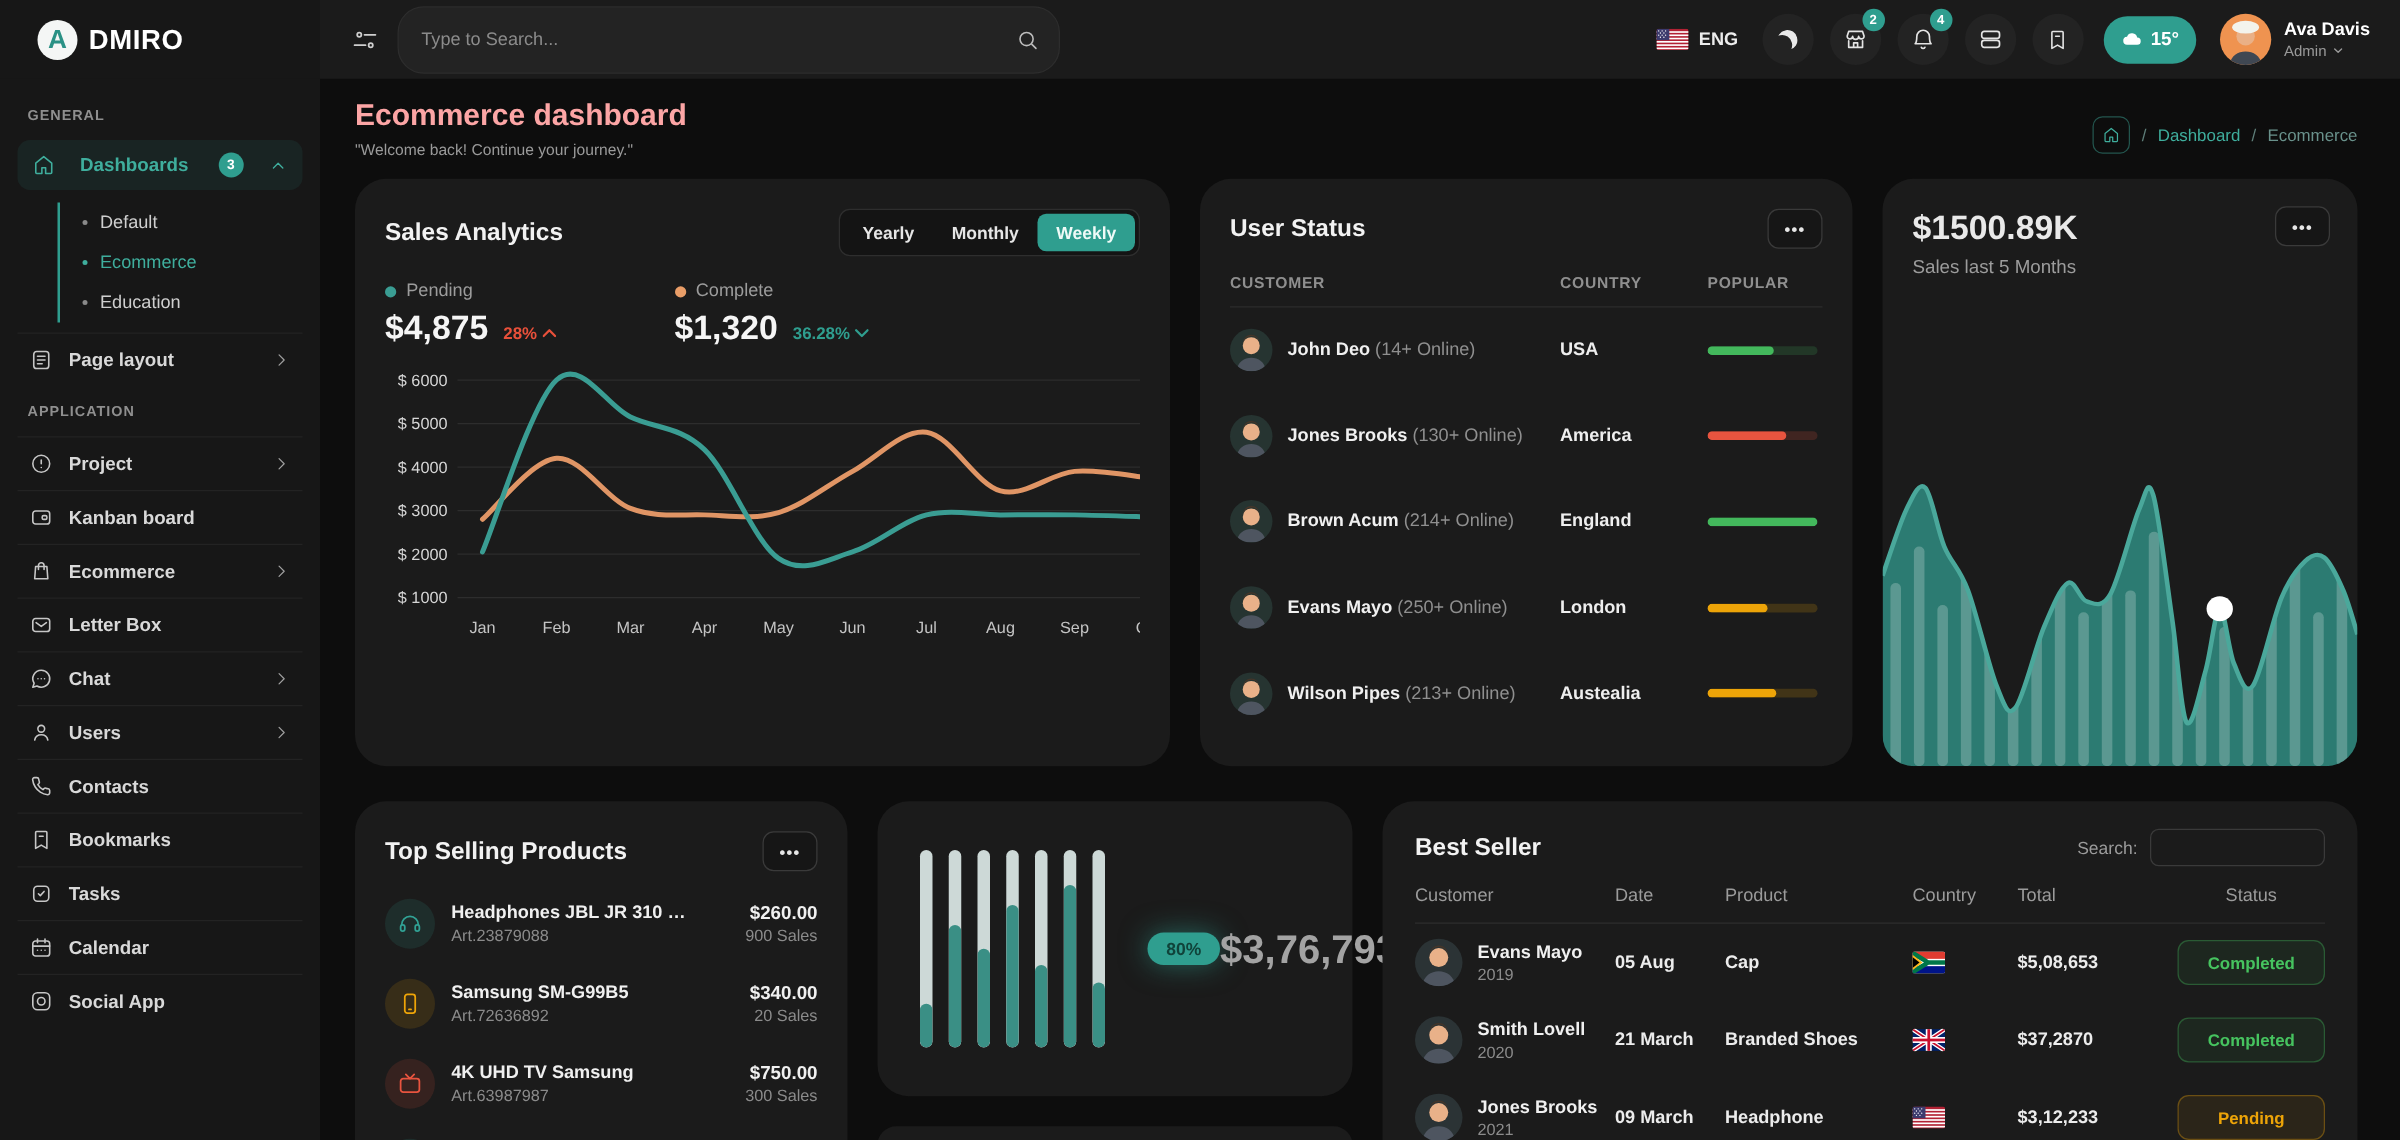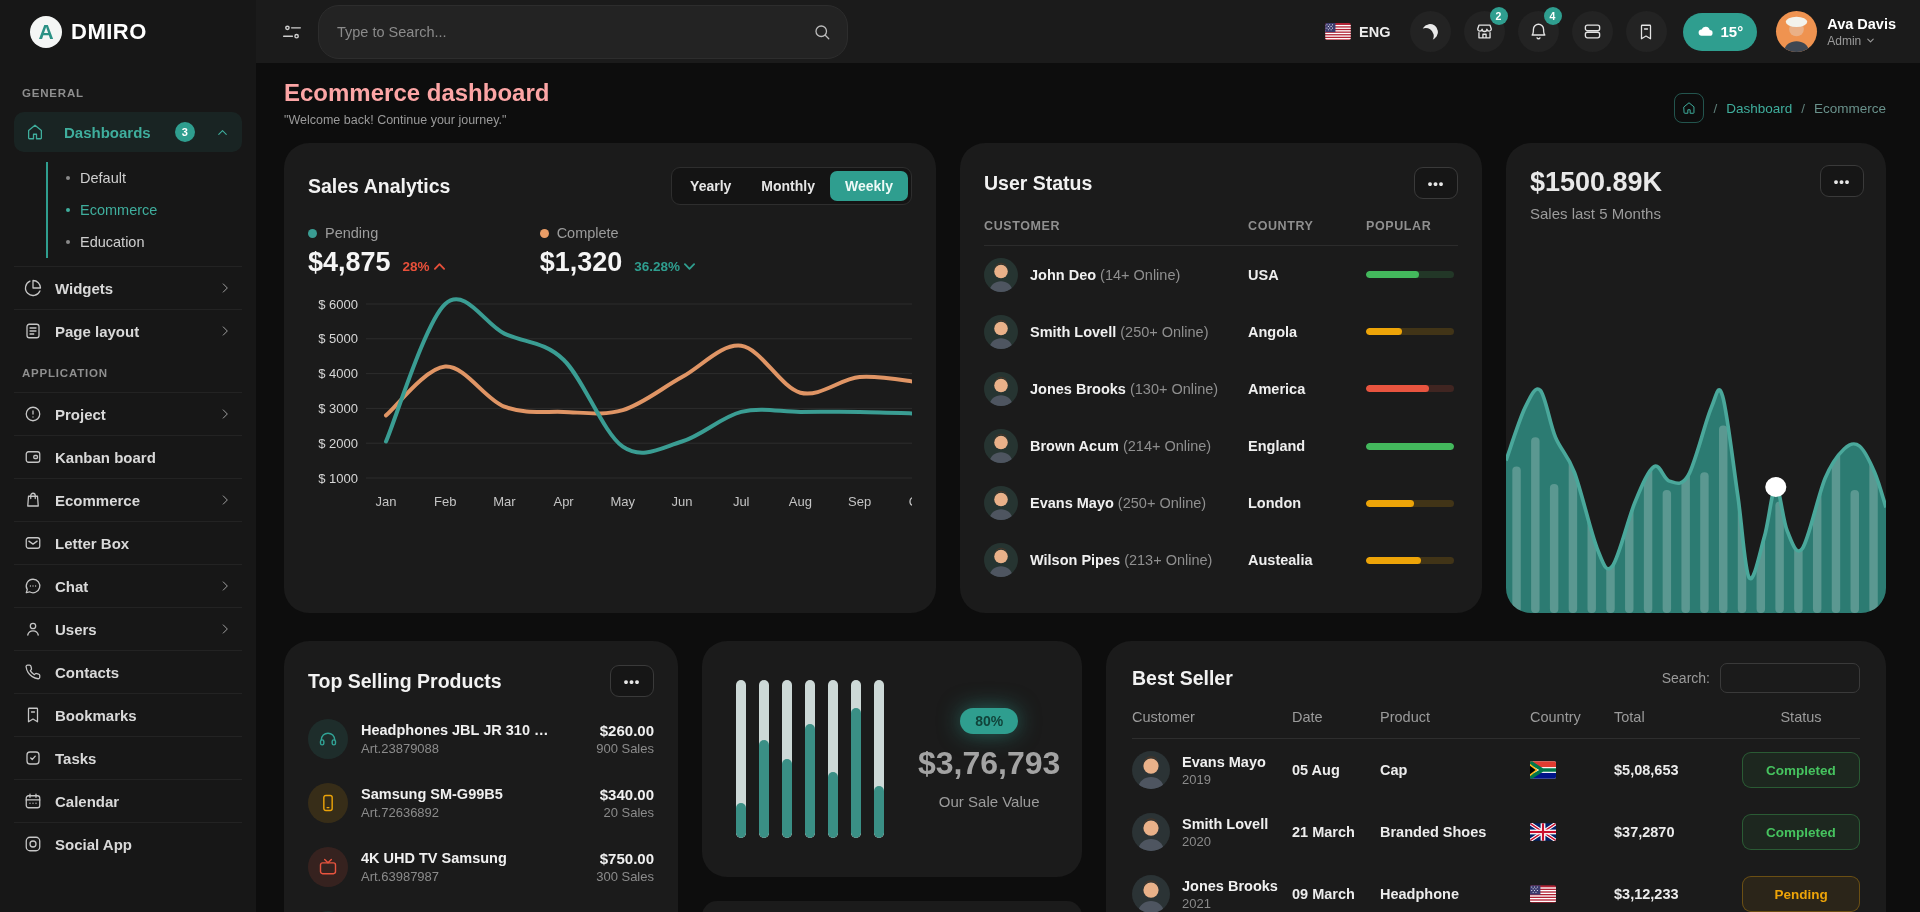--- a/index.html
+++ b/index.html
@@ -108,21 +108,21 @@
 .tsp-art{font-size:13px;color:#8b8b8b;margin-top:3px}
 .tsp-right{margin-left:auto;text-align:right}
 .tsp-price{font-size:15px;font-weight:700;color:#f0f0f0}
 .tsp-sales{font-size:13px;color:#8b8b8b;margin-top:2px}
 
 
 .sv{height:236px;display:flex;align-items:center;gap:34px;padding:28px 34px}
 .sv-bars{display:flex;align-items:flex-end;gap:13px;height:158px}
 .svbar{width:10px;height:100%;border-radius:6px;position:relative;overflow:hidden}
 .svbar-fill{position:absolute;bottom:0;left:0;right:0;border-radius:6px}
-.sv-right{flex:1;display:flex;flex-direction:column;align-items:center;gap:11px}
+.sv-right{flex:1;display:flex;flex-direction:row;align-items:center;gap:0}
 .sv-badge{background:#2f9e8f;color:#10433a;font-weight:800;font-size:14px;padding:5px 15px;border-radius:13px;box-shadow:0 0 22px rgba(47,158,143,.55)}
 .sv-val{font-size:32px;font-weight:700;color:#a3a3a3}
 .sv-cap{font-size:15px;color:#9c9c9c}
 .stub{height:120px;margin-top:24px;background:#1b1b1b;border-radius:15px}
 
 
 .bs{height:420px;padding:22px 26px}
 .bs-head{display:flex;justify-content:space-between;align-items:center}
 .bs-search{display:flex;align-items:center;gap:10px;font-size:14px;color:#9b9b9b}
 .bs-search input{width:140px;height:30px;border-radius:7px;border:1px solid #3a3a3a;background:transparent;outline:0;color:#ddd;padding:0 10px;font-family:inherit}
@@ -300,30 +300,20 @@
         <span>Ecommerce</span>
       </div>
     <div class="sub-item">
         <span class="bullet"></span>
         <span>Education</span>
       </div>
   </div>
 
   <div class="m-item">
     <svg class="ic mi" width="18" viewBox="0 0 24 24">
-        <path d="M21.2 15.9A10 10 0 118 2.8"></path>
-        <path d="M22 12A10 10 0 0012 2v10z"></path>
-      </svg>
-    <span>Widgets</span>
-    <svg class="ic chev" width="14" viewBox="0 0 24 24">
-        <path d="M9 5l7 7-7 7"></path>
-      </svg>
-  </div>
-  <div class="m-item">
-    <svg class="ic mi" width="18" viewBox="0 0 24 24">
         <rect x="4" y="3" width="16" height="18" rx="3"></rect>
         <path d="M8 8h8M8 12h8M8 16h5"></path>
       </svg>
     <span>Page layout</span>
     <svg class="ic chev" width="14" viewBox="0 0 24 24">
         <path d="M9 5l7 7-7 7"></path>
       </svg>
   </div>
 
   <div class="sec-label app">APPLICATION</div>
@@ -527,34 +517,20 @@
               <div class="avatar av34">
                 <svg viewBox="0 0 34 34" width="34" height="34">
                   <use href="#gface"></use>
                 </svg>
               </div>
               <div class="us-name"><span class="nm" style="color: rgb(240, 240, 240); font-weight: 700;">John Deo</span> <span class="on">(14+ Online)</span></div>
             </div>
             <div class="us-country">USA</div>
             <div class="pop-track" style="background: rgba(67, 184, 92, 0.18);">
               <div class="pop-fill" style="width: 60%; background: rgb(67, 184, 92);"></div>
-            </div>
-          </div>
-          <div class="us-row">
-            <div class="us-cust">
-              <div class="avatar av34">
-                <svg viewBox="0 0 34 34" width="34" height="34">
-                  <use href="#gface"></use>
-                </svg>
-              </div>
-              <div class="us-name"><span class="nm" style="color: rgb(240, 240, 240); font-weight: 700;">Smith Lovell</span> <span class="on">(250+ Online)</span></div>
-            </div>
-            <div class="us-country">Angola</div>
-            <div class="pop-track" style="background: rgba(237, 164, 8, 0.18);">
-              <div class="pop-fill" style="width: 41%; background: rgb(237, 164, 8);"></div>
             </div>
           </div>
           <div class="us-row">
             <div class="us-cust">
               <div class="avatar av34">
                 <svg viewBox="0 0 34 34" width="34" height="34">
                   <use href="#gface"></use>
                 </svg>
               </div>
               <div class="us-name"><span class="nm" style="color: rgb(240, 240, 240); font-weight: 700;">Jones Brooks</span> <span class="on">(130+ Online)</span></div>

